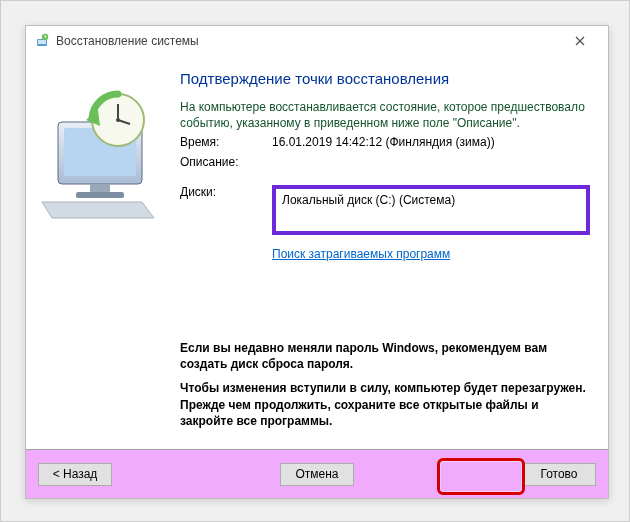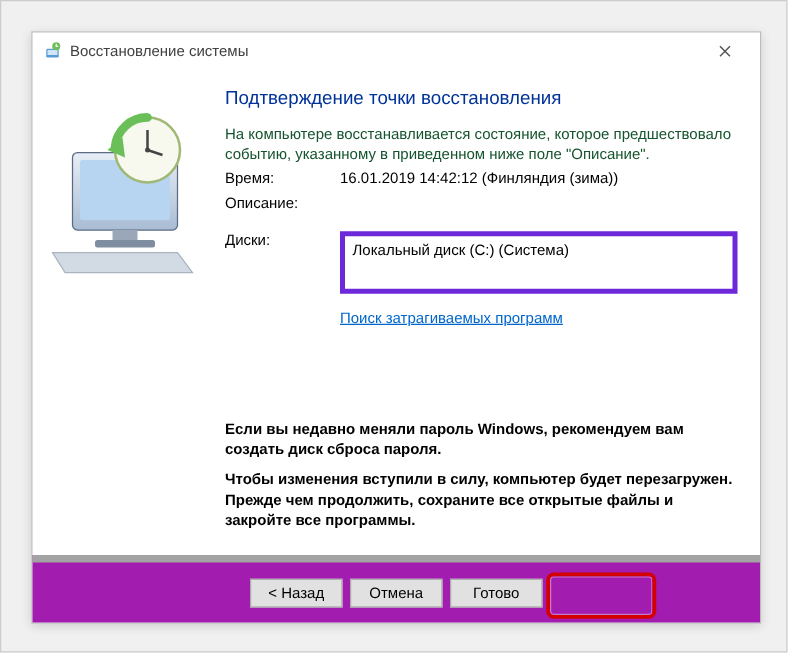--- a/index.html
+++ b/index.html
@@ -128,27 +128,27 @@
   .notes {
     font-size: 12px;
     line-height: 1.35;
     margin-top: 12px;
   }
   .notes p {
     margin: 0 0 8px 0;
     font-weight: bold;
   }
   .footer {
-    border-top: 6px solid #a3a3a3;
-    background: #a21caf;
+    border-top: 1px solid #a3a3a3;
+    background: #f0abfc;
     height: 48px;
     flex: 0 0 48px;
     display: flex;
     align-items: center;
-    justify-content: center;
+    justify-content: space-between;
     padding: 0 12px;
     gap: 6px;
   }
   .btn {
     min-width: 74px;
     height: 23px;
     background: #e1e1e1;
     border: 1px solid #adadad;
     font-family: inherit;
     font-size: 12px;

